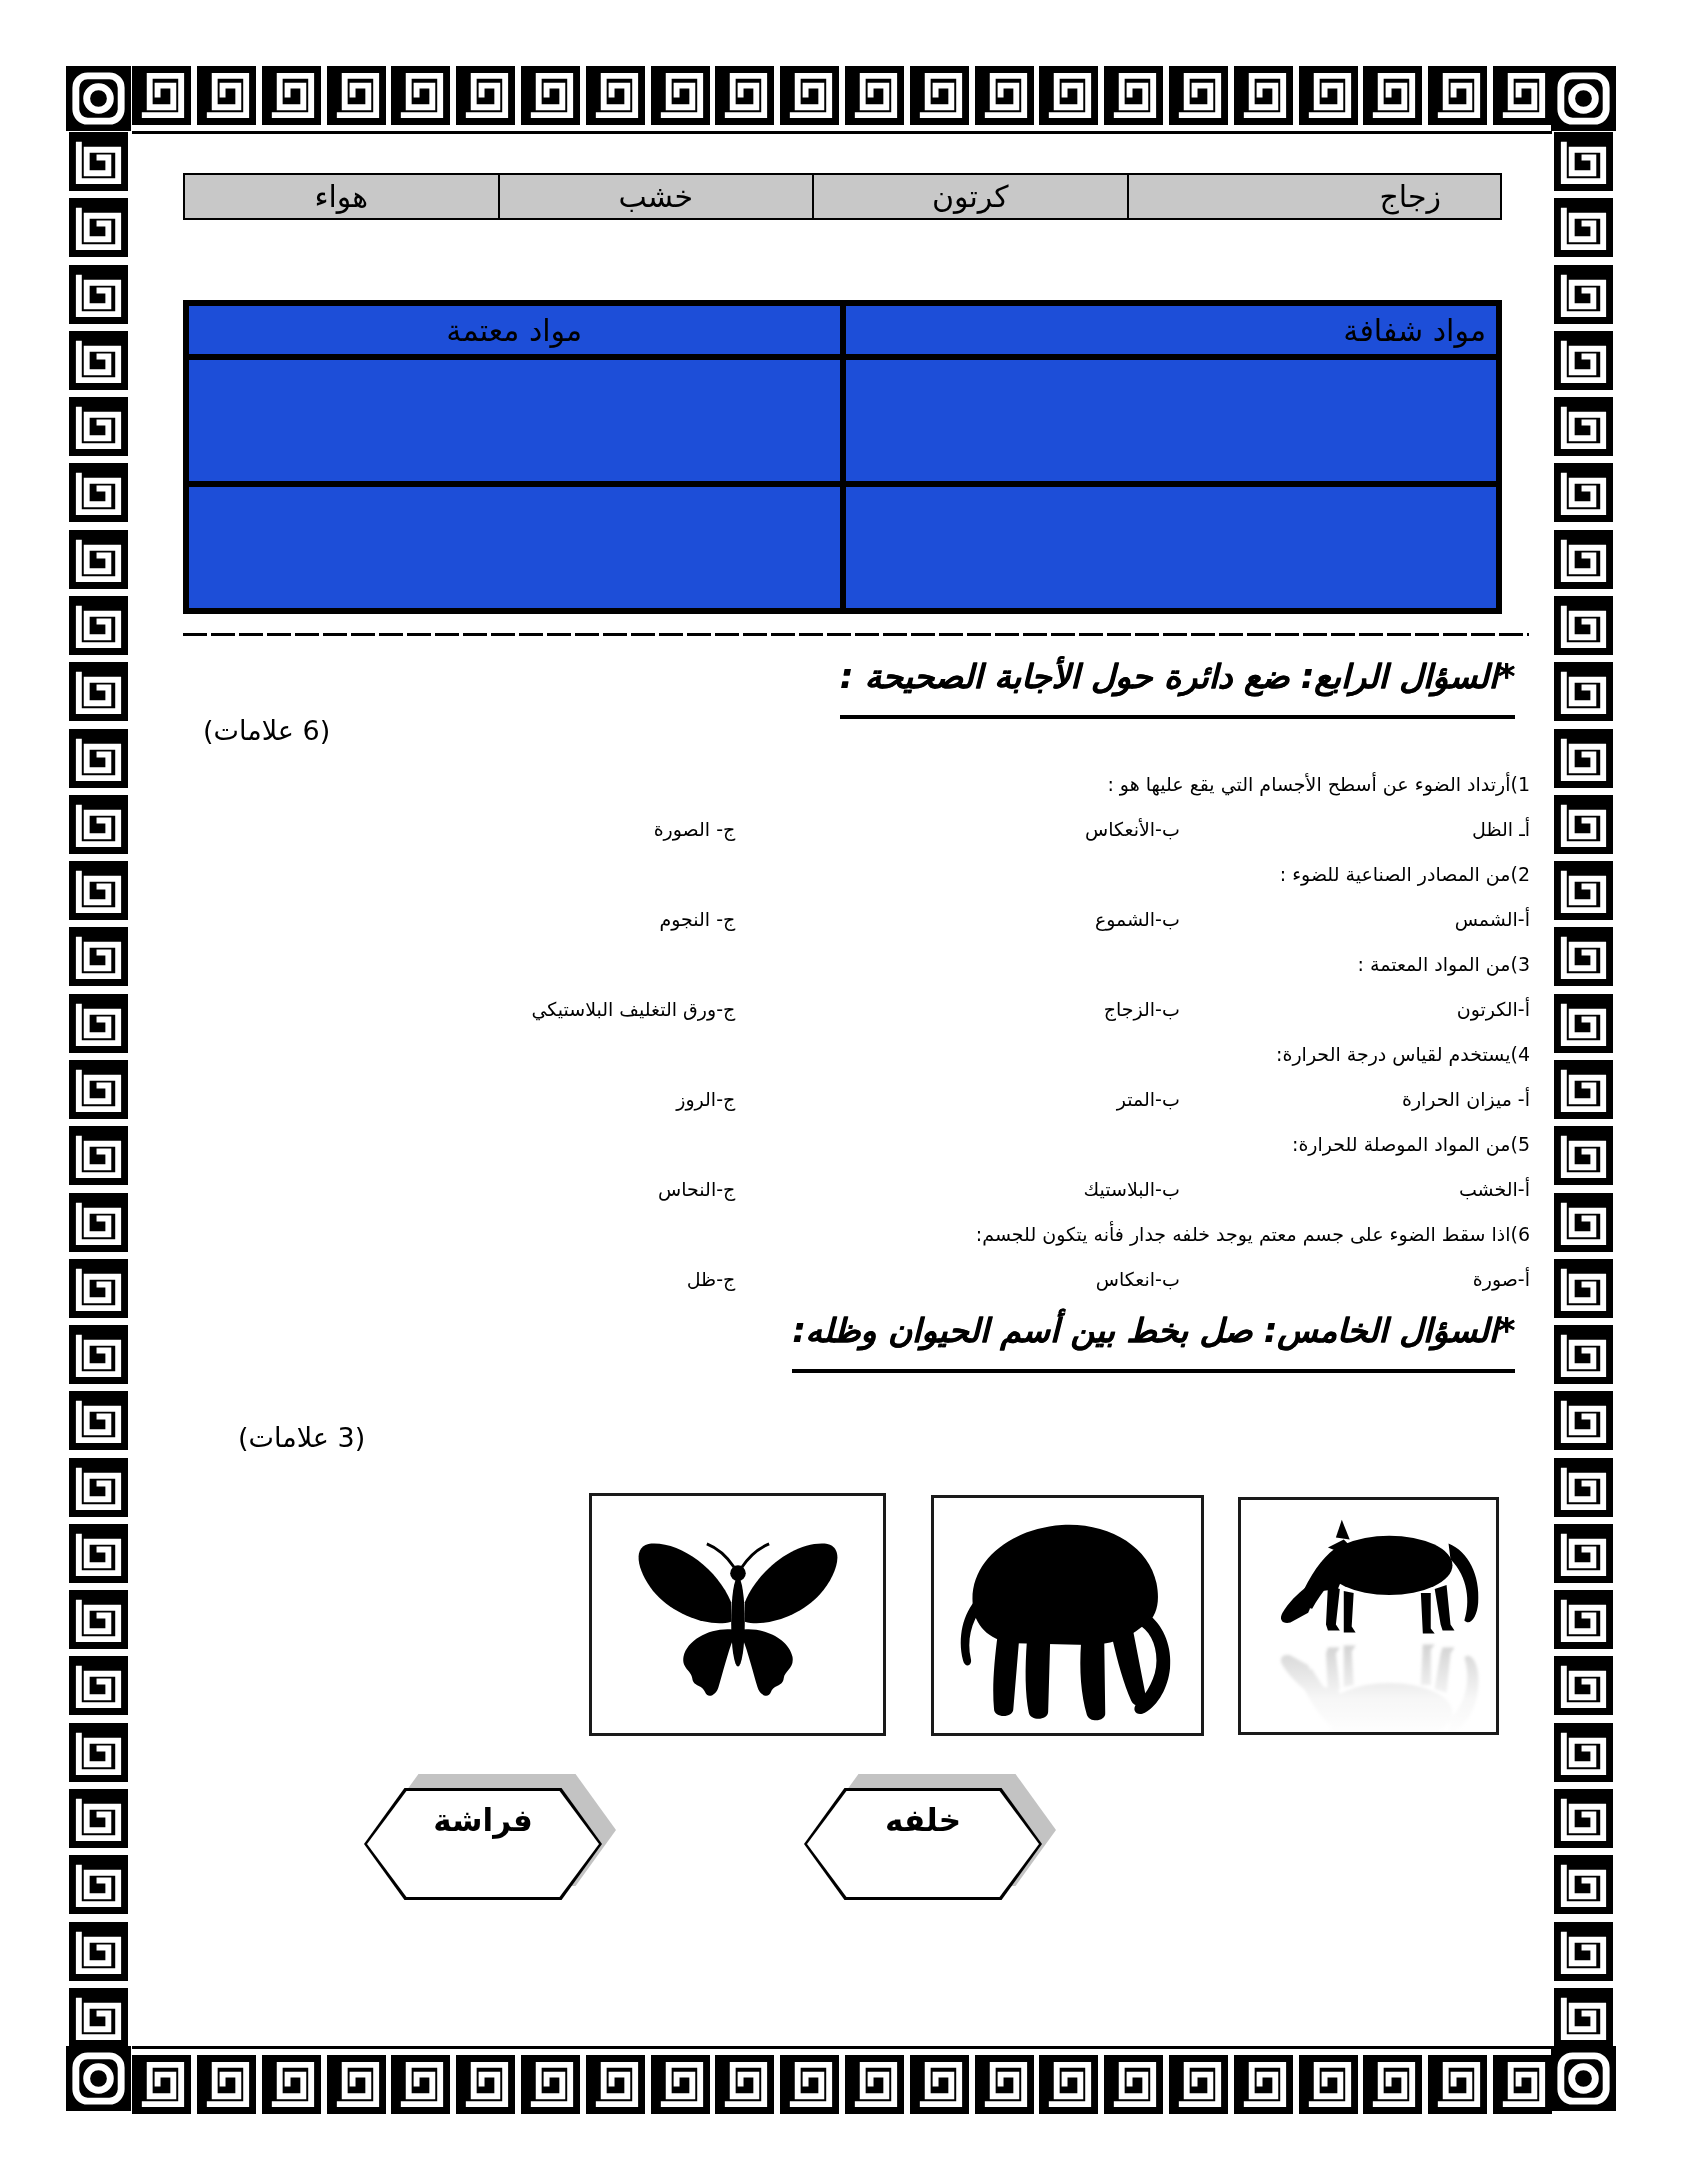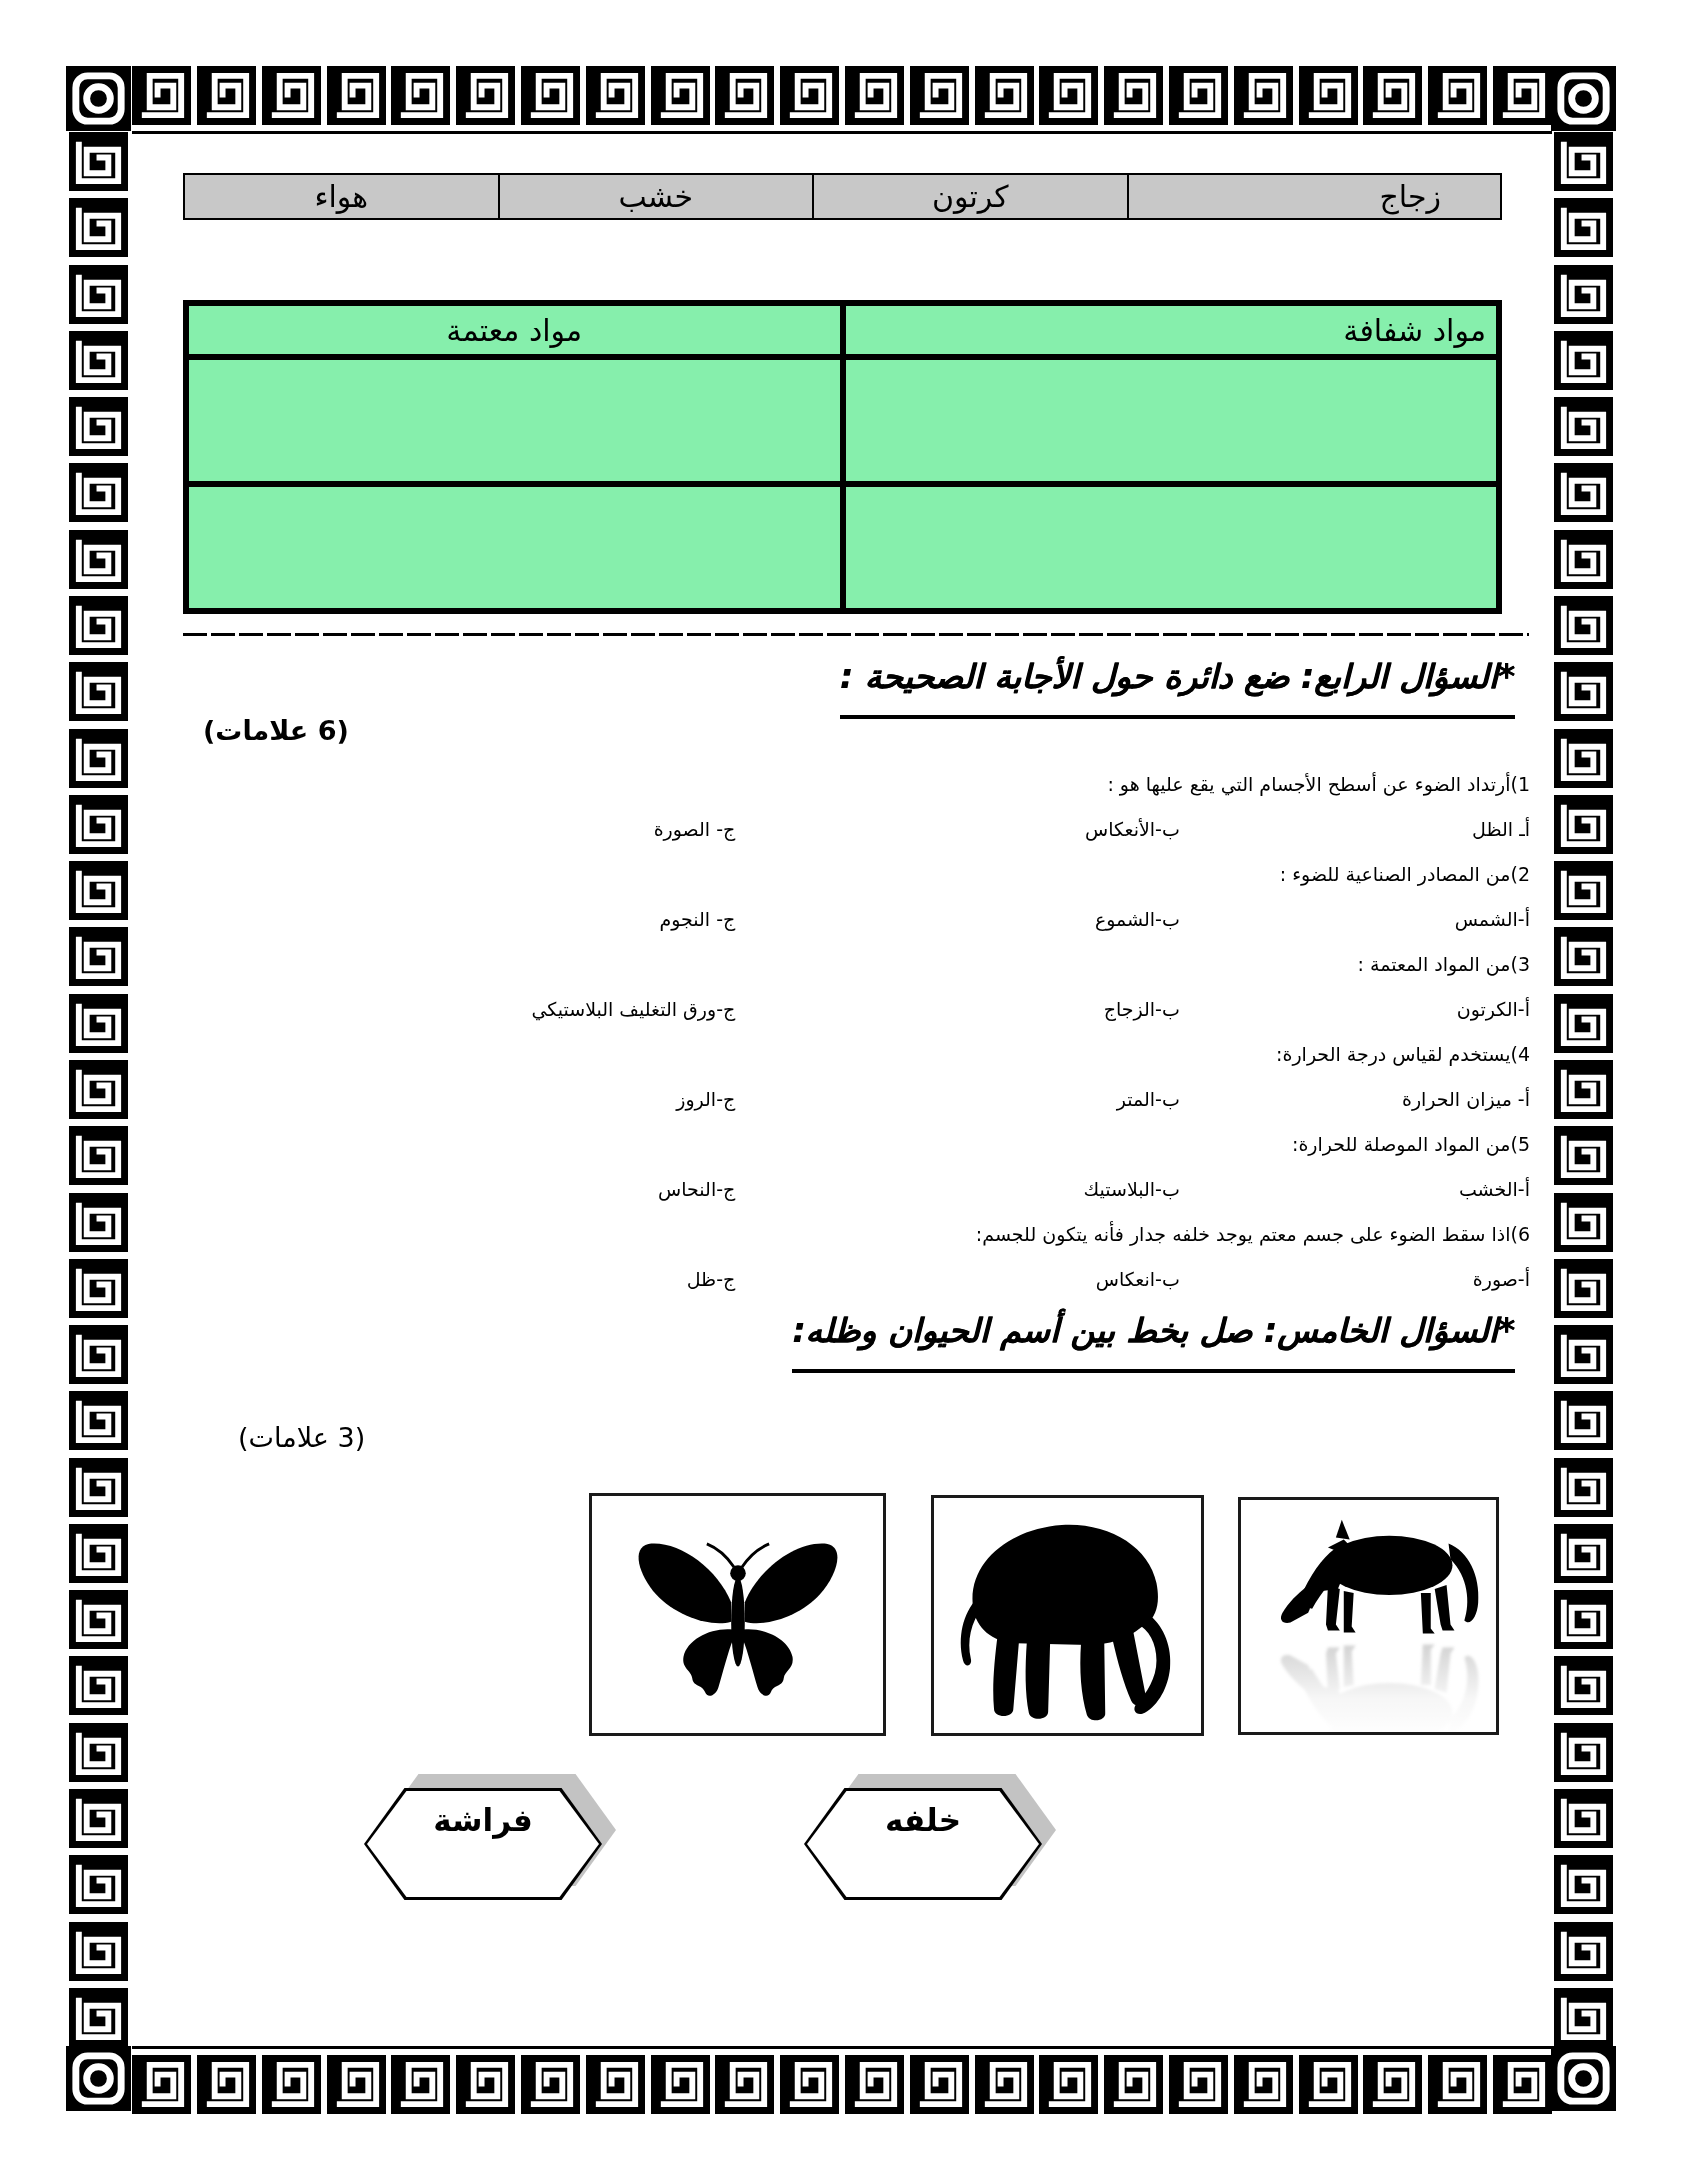--- a/index.html
+++ b/index.html
@@ -22,37 +22,37 @@
   
   .word-bank{position:absolute;left:183px;top:173px;width:1319px;height:47px;
              display:flex;border:2px solid #000;box-sizing:border-box;background:#c8c8c8;}
   .wb-cell{flex:1;display:flex;align-items:center;justify-content:center;
            font-size:30px;box-sizing:border-box;}
   .wb-cell + .wb-cell{border-right:2px solid #000;}
   .wb-cell.right-align{justify-content:flex-start;padding-right:59px;}
 
   
   .sort-table{position:absolute;left:183px;top:300px;width:1319px;border-collapse:collapse;}
-  .sort-table th,.sort-table td{border:6px solid #000;background:#86efac;}
+  .sort-table th,.sort-table td{border:6px solid #000;background:#1d4ed8;}
   .sort-table th{height:46px;font-size:30px;font-weight:normal;}
   .sort-table td{height:119px;}
   th.th-transparent{text-align:right;padding-right:10px;width:50%;}
   th.th-opaque{text-align:center;width:50%;}
 
   
   .dash-line{position:absolute;left:183px;top:633px;width:1346px;height:3px;
              background:repeating-linear-gradient(90deg,#000 0 24px,transparent 24px 28px);}
 
   
   .sec-heading{position:absolute;right:168px;font-size:33px;font-weight:bold;font-style:italic;
                text-shadow:0.5px 0 0 #000;white-space:nowrap;}
   .sec-heading span{display:inline-block;border-bottom:4px solid #000;padding-bottom:19px;}
   .h-q4{top:657px;} .h-q5{top:1311px;}
   .marks{position:absolute;font-size:27px;white-space:nowrap;}
-  .marks6{left:203px;top:715px;font-weight:bold;} .marks3{left:238px;top:1422px;}
+  .marks6{left:203px;top:715px;} .marks3{left:238px;top:1422px;}
 
   
   .mcq{position:absolute;left:183px;right:153px;top:762px;font-size:19px;}
   .mcq .q-line{height:45px;line-height:45px;white-space:nowrap;text-align:right;}
   .mcq .opt-row{height:45px;line-height:45px;display:grid;grid-template-columns:26% 33% 41%;}
   .mcq .opt-row span{white-space:nowrap;text-align:start;}
 
   
   .img-frame{position:absolute;background:#fff;border:3px solid #1a1a1a;box-sizing:border-box;overflow:hidden;}
   .f-butterfly{left:589px;top:1493px;width:297px;height:243px;}

